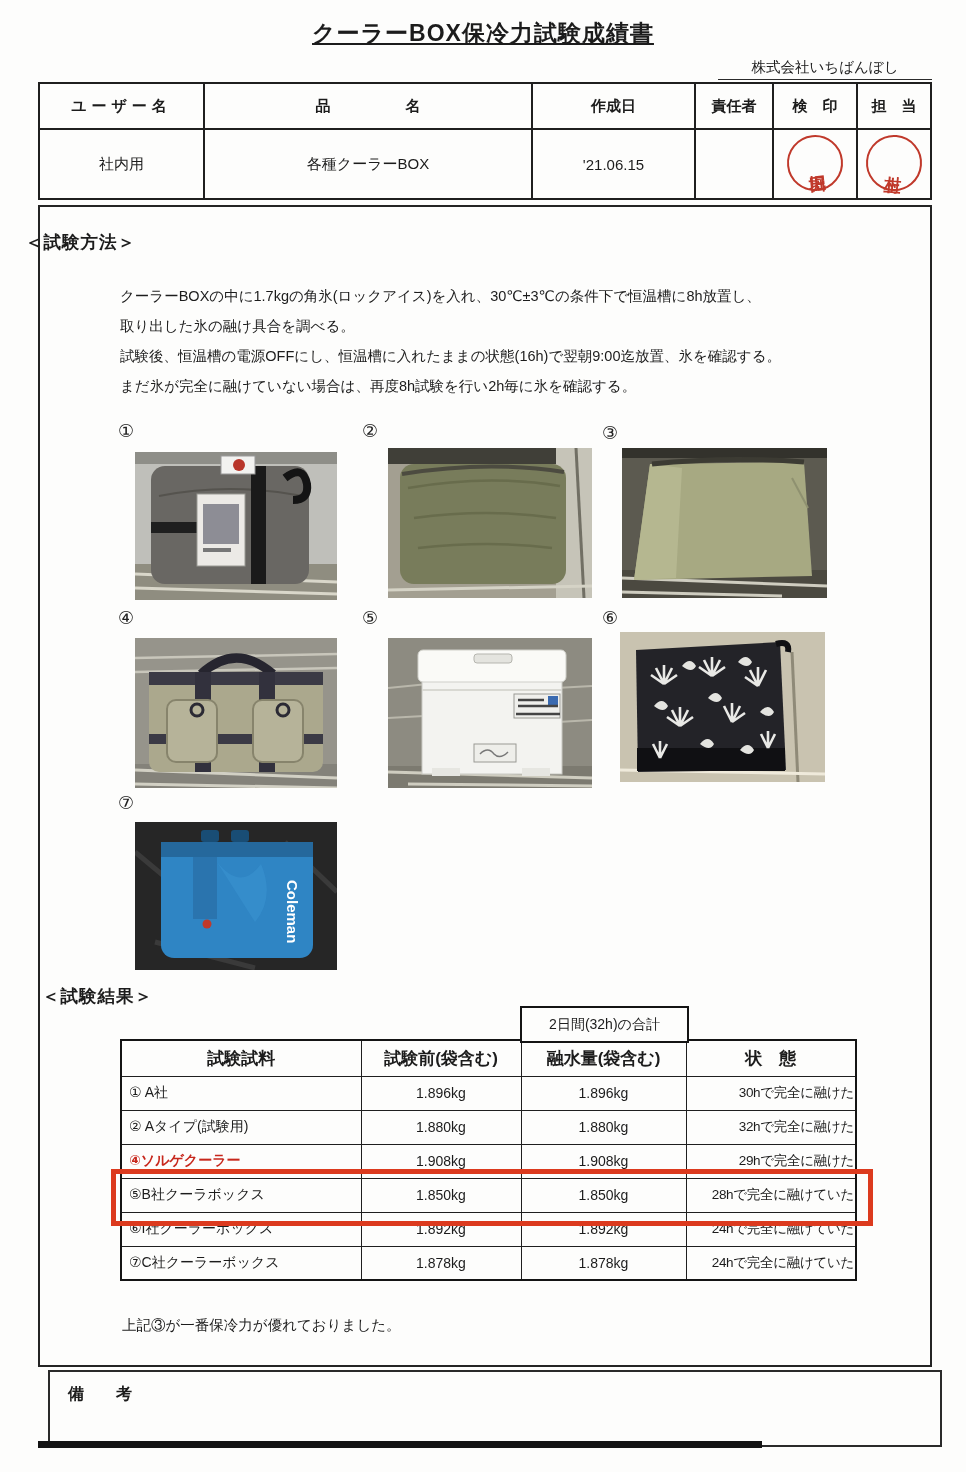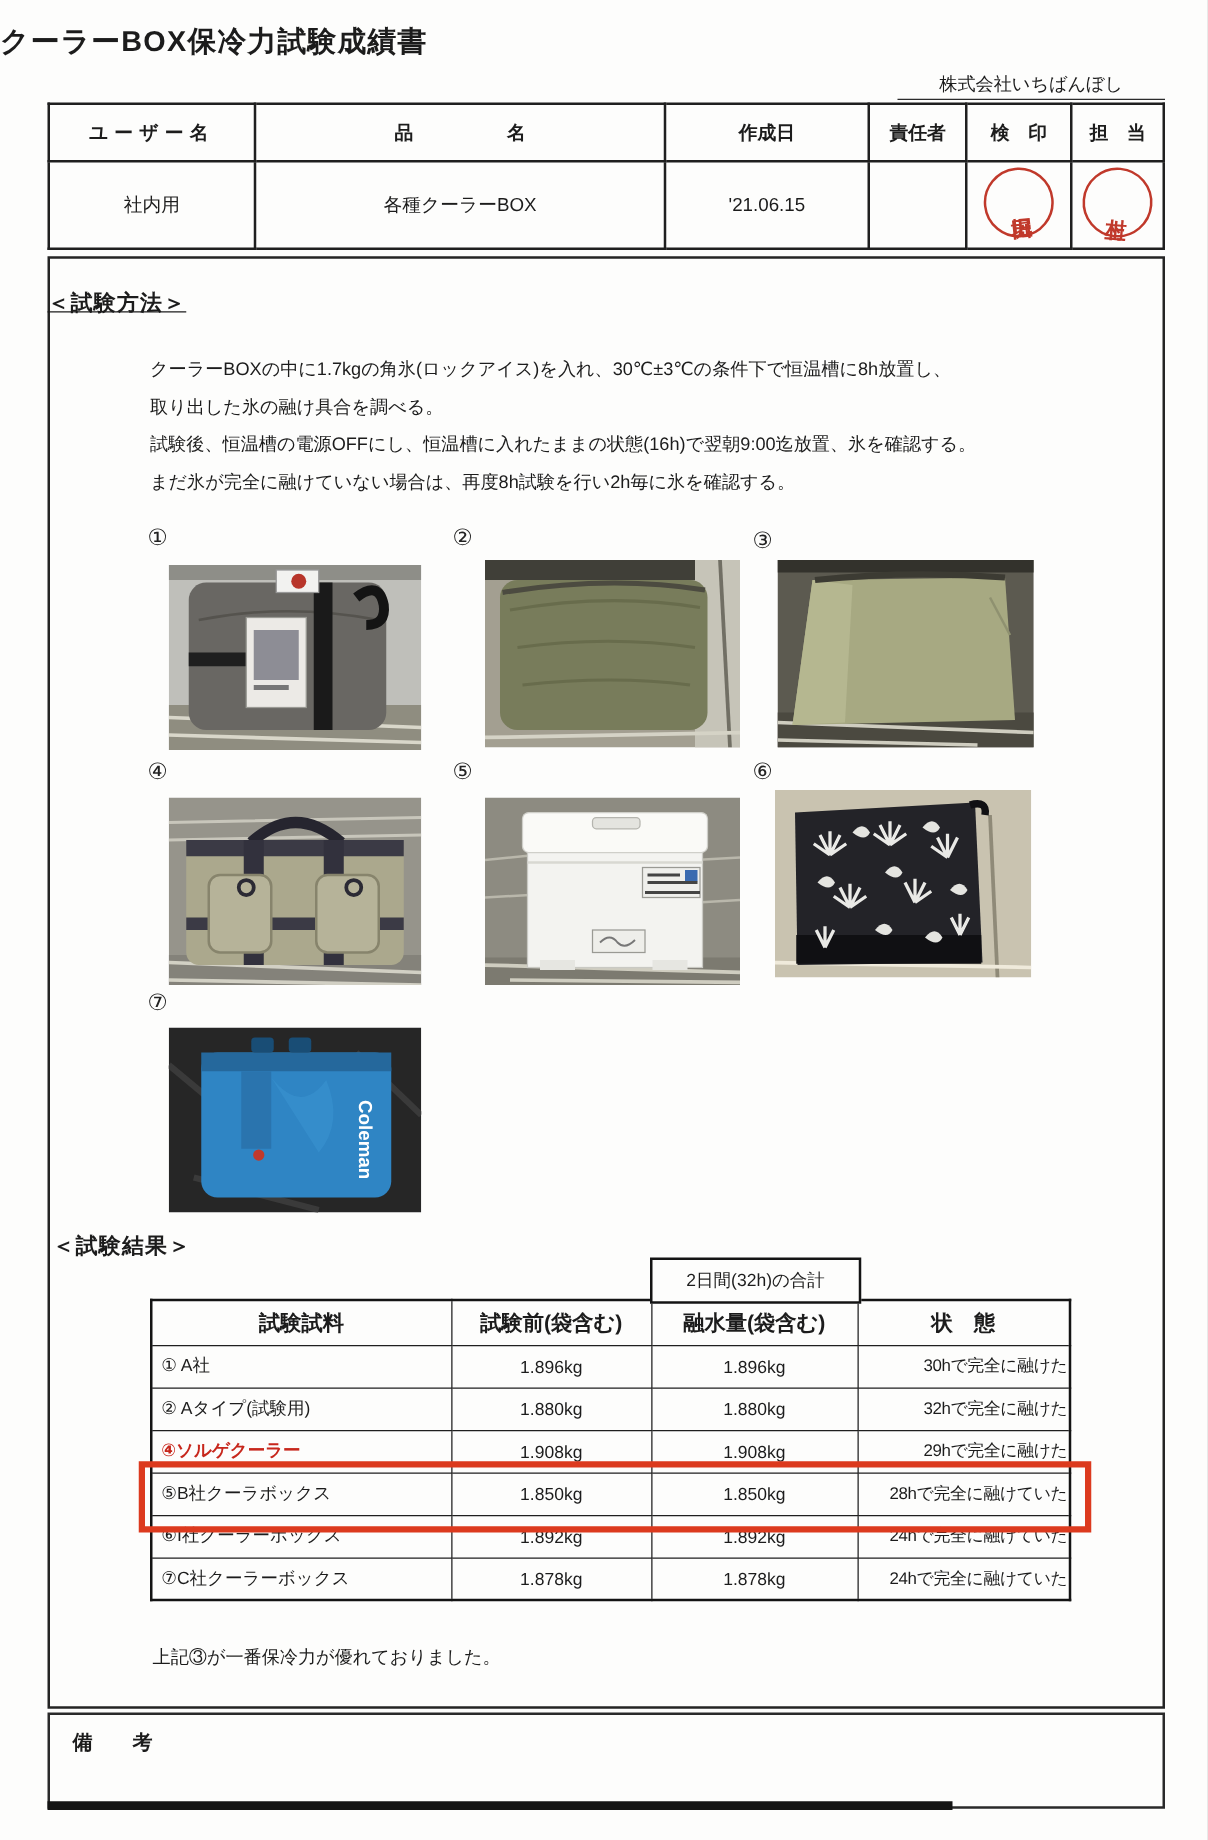--- a/index.html
+++ b/index.html
@@ -3,21 +3,21 @@
 <meta charset="utf-8">
 <style>
   html,body{margin:0;padding:0;background:#d9d9d9;}
   .page{
     position:relative;width:966px;height:1472px;margin:0 auto;
     background:#fdfdfc;color:#1c1c1c;
     font-family:"Liberation Sans","DejaVu Sans",sans-serif;
     overflow:hidden;
   }
   .abs{position:absolute;}
-  .doc-title{left:0;right:0;top:18px;text-align:left;font-size:23px;font-weight:bold;letter-spacing:1px;}
+  .doc-title{left:0;right:0;top:18px;text-align:center;font-size:23px;font-weight:bold;letter-spacing:1px;text-decoration:underline;}
   .company{left:718px;top:58px;width:214px;text-align:center;font-size:14.5px;
     border-bottom:1.5px solid #2b2b2b;padding-bottom:2px;}
   
   table{border-collapse:collapse;table-layout:fixed;}
   .hdr-table{left:38px;top:82px;}
   .hdr-table td{border:2px solid #1f1f1f;text-align:center;vertical-align:middle;font-size:15px;background:#fdfdfc;}
   .hdr-table .h{font-weight:600;}
   .hdr-table .spaced{letter-spacing:5px;}
   .stamp{
     display:inline-block;width:52px;height:52px;border:2.5px solid var(--stamp_red,#c0392b);
@@ -39,21 +39,21 @@
   .res-table td{border:1.8px solid #1f1f1f;font-size:14px;vertical-align:middle;background:#fdfdfc;}
   .res-table tr{height:34px;}
   .res-table .h{text-align:center;font-weight:600;font-size:17px;}
   .res-table .sample{text-align:left;padding-left:7px;}
   .res-table .kg{text-align:center;}
   .res-table .status{text-align:right;padding-left:4px;font-size:13.5px;letter-spacing:-0.3px;}
   .red-text{color:var(--row_text_red,#c7271c);font-weight:bold;}
   .highlight-box{left:111px;top:1169px;width:752px;height:47px;
     border:5px solid var(--highlight_red,#dc3a1e);z-index:5;background:transparent;}
   .note{left:122px;top:1316px;font-size:14.5px;font-family:Liberation Serif, serif;}
-  .remarks-box{left:38px;top:1370px;width:890px;height:73px;border:2.2px solid #2a2a2a;text-align:right;}
+  .remarks-box{left:48px;top:1370px;width:890px;height:73px;border:2.2px solid #2a2a2a;text-align:right;}
   .remarks-label{left:18px;top:12px;font-size:16px;font-weight:600;letter-spacing:8px;}
   .bottom-bar{left:38px;top:1441px;width:724px;height:7px;background:#141414;}
 </style>
 </head>
 <body>
 
 <div class="page">
 
   <div class="abs doc-title">クーラーBOX保冷力試験成績書</div>
   <div class="abs company">株式会社いちばんぼし</div>
@@ -86,21 +86,21 @@
       </td>
       <td>
         <span class="stamp" style="transform:rotate(5deg)">村上</span>
       </td>
     </tr>
   </tbody>
     </table>
 
   <div class="abs main-box"></div>
 
-  <div class="abs sec-head" style="left:38px;top:230px;text-decoration:underline;">＜試験方法＞</div>
+  <div class="abs sec-head" style="left:25px;top:230px;">＜試験方法＞</div>
   <div class="abs method-lines">
     <div>クーラーBOXの中に1.7kgの角氷(ロックアイス)を入れ、30℃±3℃の条件下で恒温槽に8h放置し、</div>
     <div>取り出した氷の融け具合を調べる。</div>
     <div>試験後、恒温槽の電源OFFにし、恒温槽に入れたままの状態(16h)で翌朝9:00迄放置、氷を確認する。</div>
     <div>まだ氷が完全に融けていない場合は、再度8h試験を行い2h毎に氷を確認する。</div>
   </div>
 
   <span class="abs pnum" style="left:118px;top:420px;">①</span>
   <figure class="abs" style="left:135px;top:452px;">
     <svg class="photo" width="202" height="148" viewBox="0 0 202 148">

